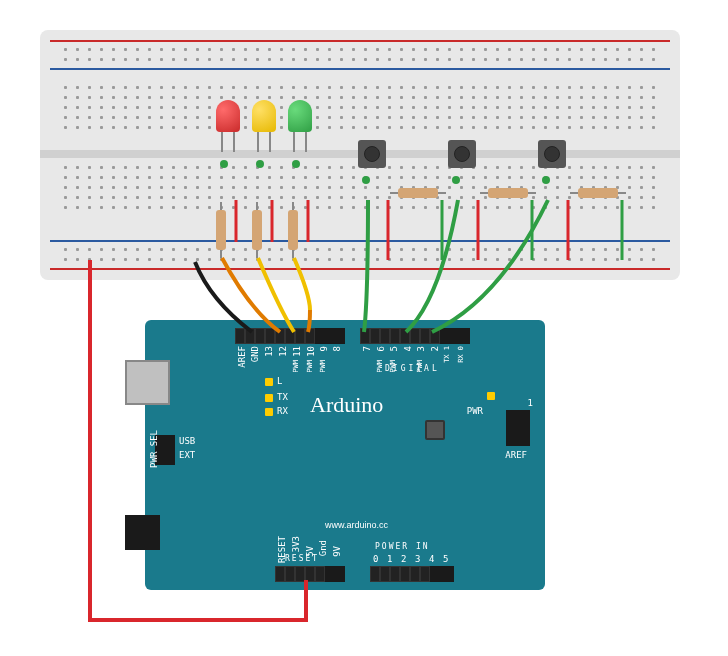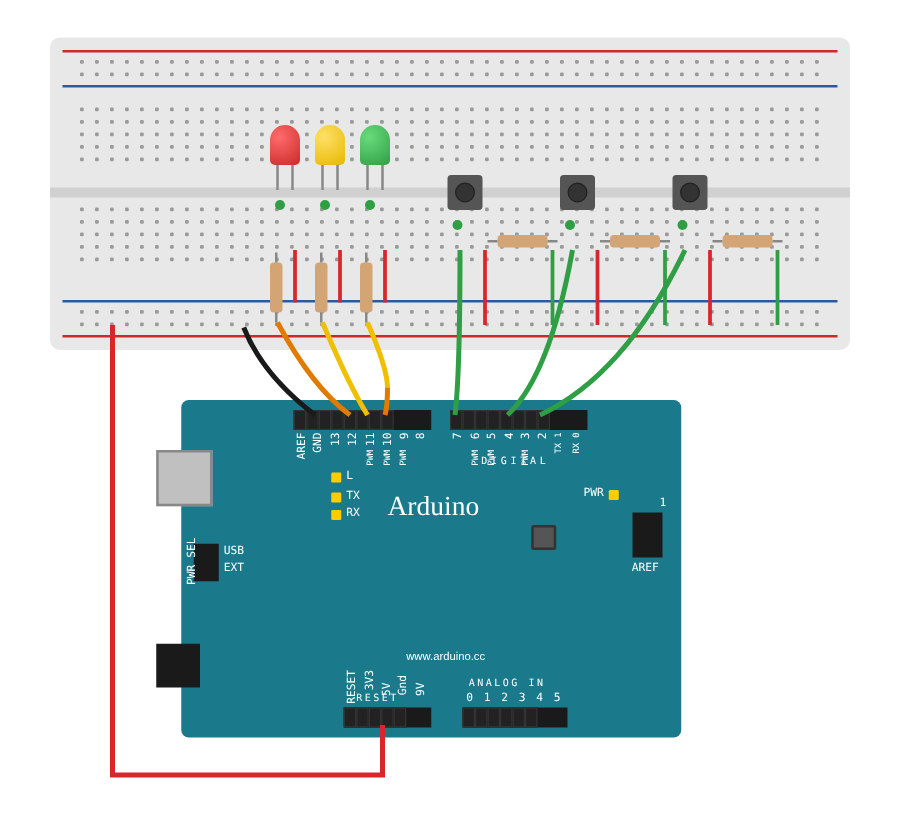--- a/index.html
+++ b/index.html
@@ -854,21 +854,21 @@
     <span class="ard-label" style="right:18px; top:130px">AREF</span>
     <span class="ard-label" style="right:12px; top:78px">1</span>
 
     <div class="ard-led-ind" style="left:120px; top:58px"></div>
     <span class="ard-label" style="left:132px; top:56px">L</span>
     <div class="ard-led-ind" style="left:120px; top:74px"></div>
     <span class="ard-label" style="left:132px; top:72px">TX</span>
     <div class="ard-led-ind" style="left:120px; top:88px"></div>
     <span class="ard-label" style="left:132px; top:86px">RX</span>
     <div class="ard-led-ind" style="right:50px; top:72px"></div>
-    <span class="ard-label" style="right:62px; top:70px">PWR</span>
+    <span class="ard-label" style="right:62px; top:86px">PWR</span>
 
     <span class="ard-brand" style="left:165px; top:72px">Arduino</span>
     <span class="ard-url" style="left:180px; top:200px">www.arduino.cc</span>
 
     <span class="ard-label vlabel" style="left:92px;  top:26px">AREF</span>
     <span class="ard-label vlabel" style="left:105px; top:26px">GND</span>
     <span class="ard-label vlabel" style="left:119px; top:26px">13</span>
     <span class="ard-label vlabel" style="left:133px; top:26px">12</span>
     <span class="ard-label vlabel" style="left:147px; top:26px">11</span>
     <span class="ard-label vlabel" style="left:161px; top:26px">10</span>
@@ -898,21 +898,21 @@
     <span class="ard-label vlabel" style="left:173px; top:220px">Gnd</span>
     <span class="ard-label vlabel" style="left:187px; top:226px">9V</span>
     <span class="ard-label" style="left:140px; top:234px; font-size:8px; letter-spacing:2px">RESET</span>
 
     <span class="ard-label" style="left:228px; top:234px">0</span>
     <span class="ard-label" style="left:242px; top:234px">1</span>
     <span class="ard-label" style="left:256px; top:234px">2</span>
     <span class="ard-label" style="left:270px; top:234px">3</span>
     <span class="ard-label" style="left:284px; top:234px">4</span>
     <span class="ard-label" style="left:298px; top:234px">5</span>
-    <span class="ard-label" style="left:230px; top:222px; font-size:8px; letter-spacing:2px">ANALOG IN</span>
+    <span class="ard-label" style="left:230px; top:222px; font-size:8px; letter-spacing:2px">POWER IN</span>
   </div>
 
   <svg class="wires">
 
     <path d="M 306 580 L 306 620 L 90 620 L 90 260" stroke="#d9262c" stroke-width="4" fill="none"></path>
 
     <path d="M 252 332 Q 210 300 195 262" stroke="#1a1a1a" stroke-width="4" fill="none"></path>
 
     <path d="M 222 258 Q 250 310 280 332" stroke="#e07b00" stroke-width="4" fill="none"></path>
 

